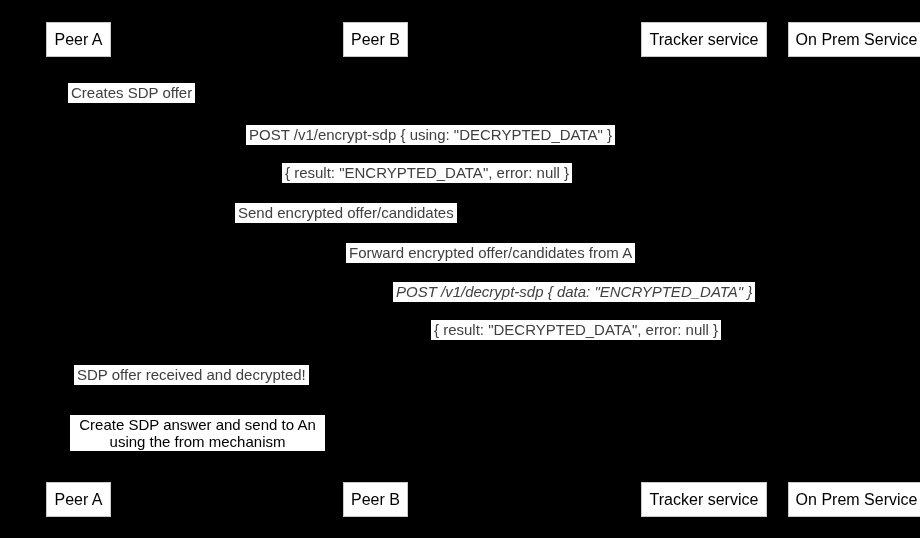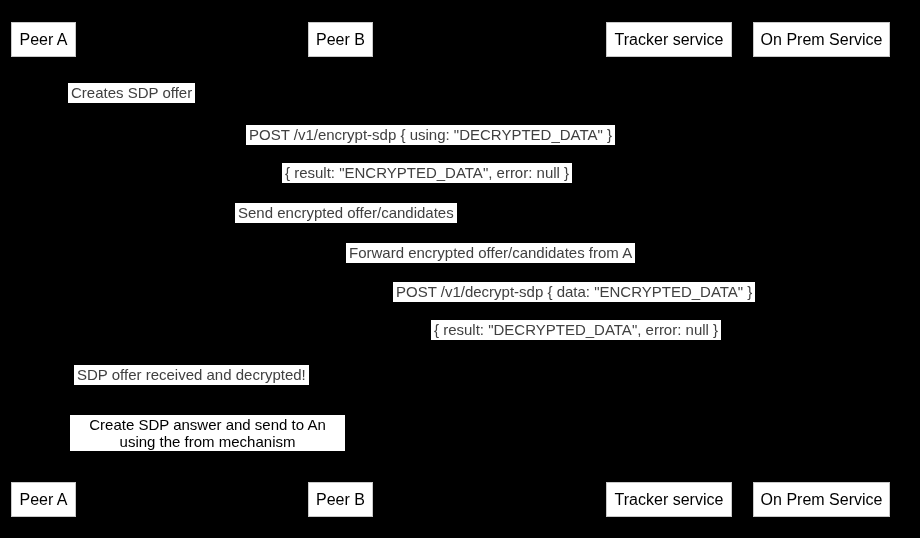--- a/index.html
+++ b/index.html
@@ -16,20 +16,21 @@
     height: 35px;
     background: #ffffff;
     color: #000000;
     border: 1px solid #c9c9c9;
     box-sizing: border-box;
     display: flex;
     align-items: center;
     justify-content: center;
     font-size: 16px;
     white-space: nowrap;
+    margin-left: 35px;
   }
   .lifeline {
     position: absolute;
     top: 57px;
     height: 425px;
     width: 1px;
     background: #000000; 
   }
   .msg {
     position: absolute;
@@ -42,21 +43,21 @@
   }
   .note {
     position: absolute;
     left: 70px;
     top: 415px;
     width: 247px;
     background: #ffffff;
     color: #000000;
     font-size: 15px;
     line-height: 17px;
-    padding: 1px 14px;
+    padding: 1px 4px;
     text-align: center;
   }
 </style>
 </head>
 <body>
 
 <div class="stage">
 
   <div class="actor" style="left:11px;  top:22px; width:65px;">Peer A</div>
   <div class="actor" style="left:308px; top:22px; width:65px;">Peer B</div>
@@ -66,21 +67,21 @@
   <div class="lifeline" style="left:43px;"></div>
   <div class="lifeline" style="left:340px;"></div>
   <div class="lifeline" style="left:665px;"></div>
   <div class="lifeline" style="left:819px;"></div>
 
   <div class="msg" style="left:68px;  top:83px;">Creates SDP offer</div>
   <div class="msg" style="left:246px; top:125px;">POST /v1/encrypt-sdp { using: "DECRYPTED_DATA" }</div>
   <div class="msg" style="left:282px; top:163px;">{ result: "ENCRYPTED_DATA", error: null }</div>
   <div class="msg" style="left:235px; top:203px;">Send encrypted offer/candidates</div>
   <div class="msg" style="left:346px; top:243px;">Forward encrypted offer/candidates from A</div>
-  <div class="msg" style="left:393px; top:282px;">POST /v1/decrypt-sdp { data: "ENCRYPTED_DATA" }</div>
+  <div class="msg" style="left:393px; top:282px;font-style:italic;">POST /v1/decrypt-sdp { data: "ENCRYPTED_DATA" }</div>
   <div class="msg" style="left:431px; top:320px;">{ result: "DECRYPTED_DATA", error: null }</div>
   <div class="msg" style="left:74px;  top:365px;">SDP offer received and decrypted!</div>
 
   <div class="note">
     <div>Create SDP answer and send to An</div>
     <div>using the from mechanism</div>
   </div>
 
   <div class="actor" style="left:11px;  top:482px; width:65px;">Peer A</div>
   <div class="actor" style="left:308px; top:482px; width:65px;">Peer B</div>

